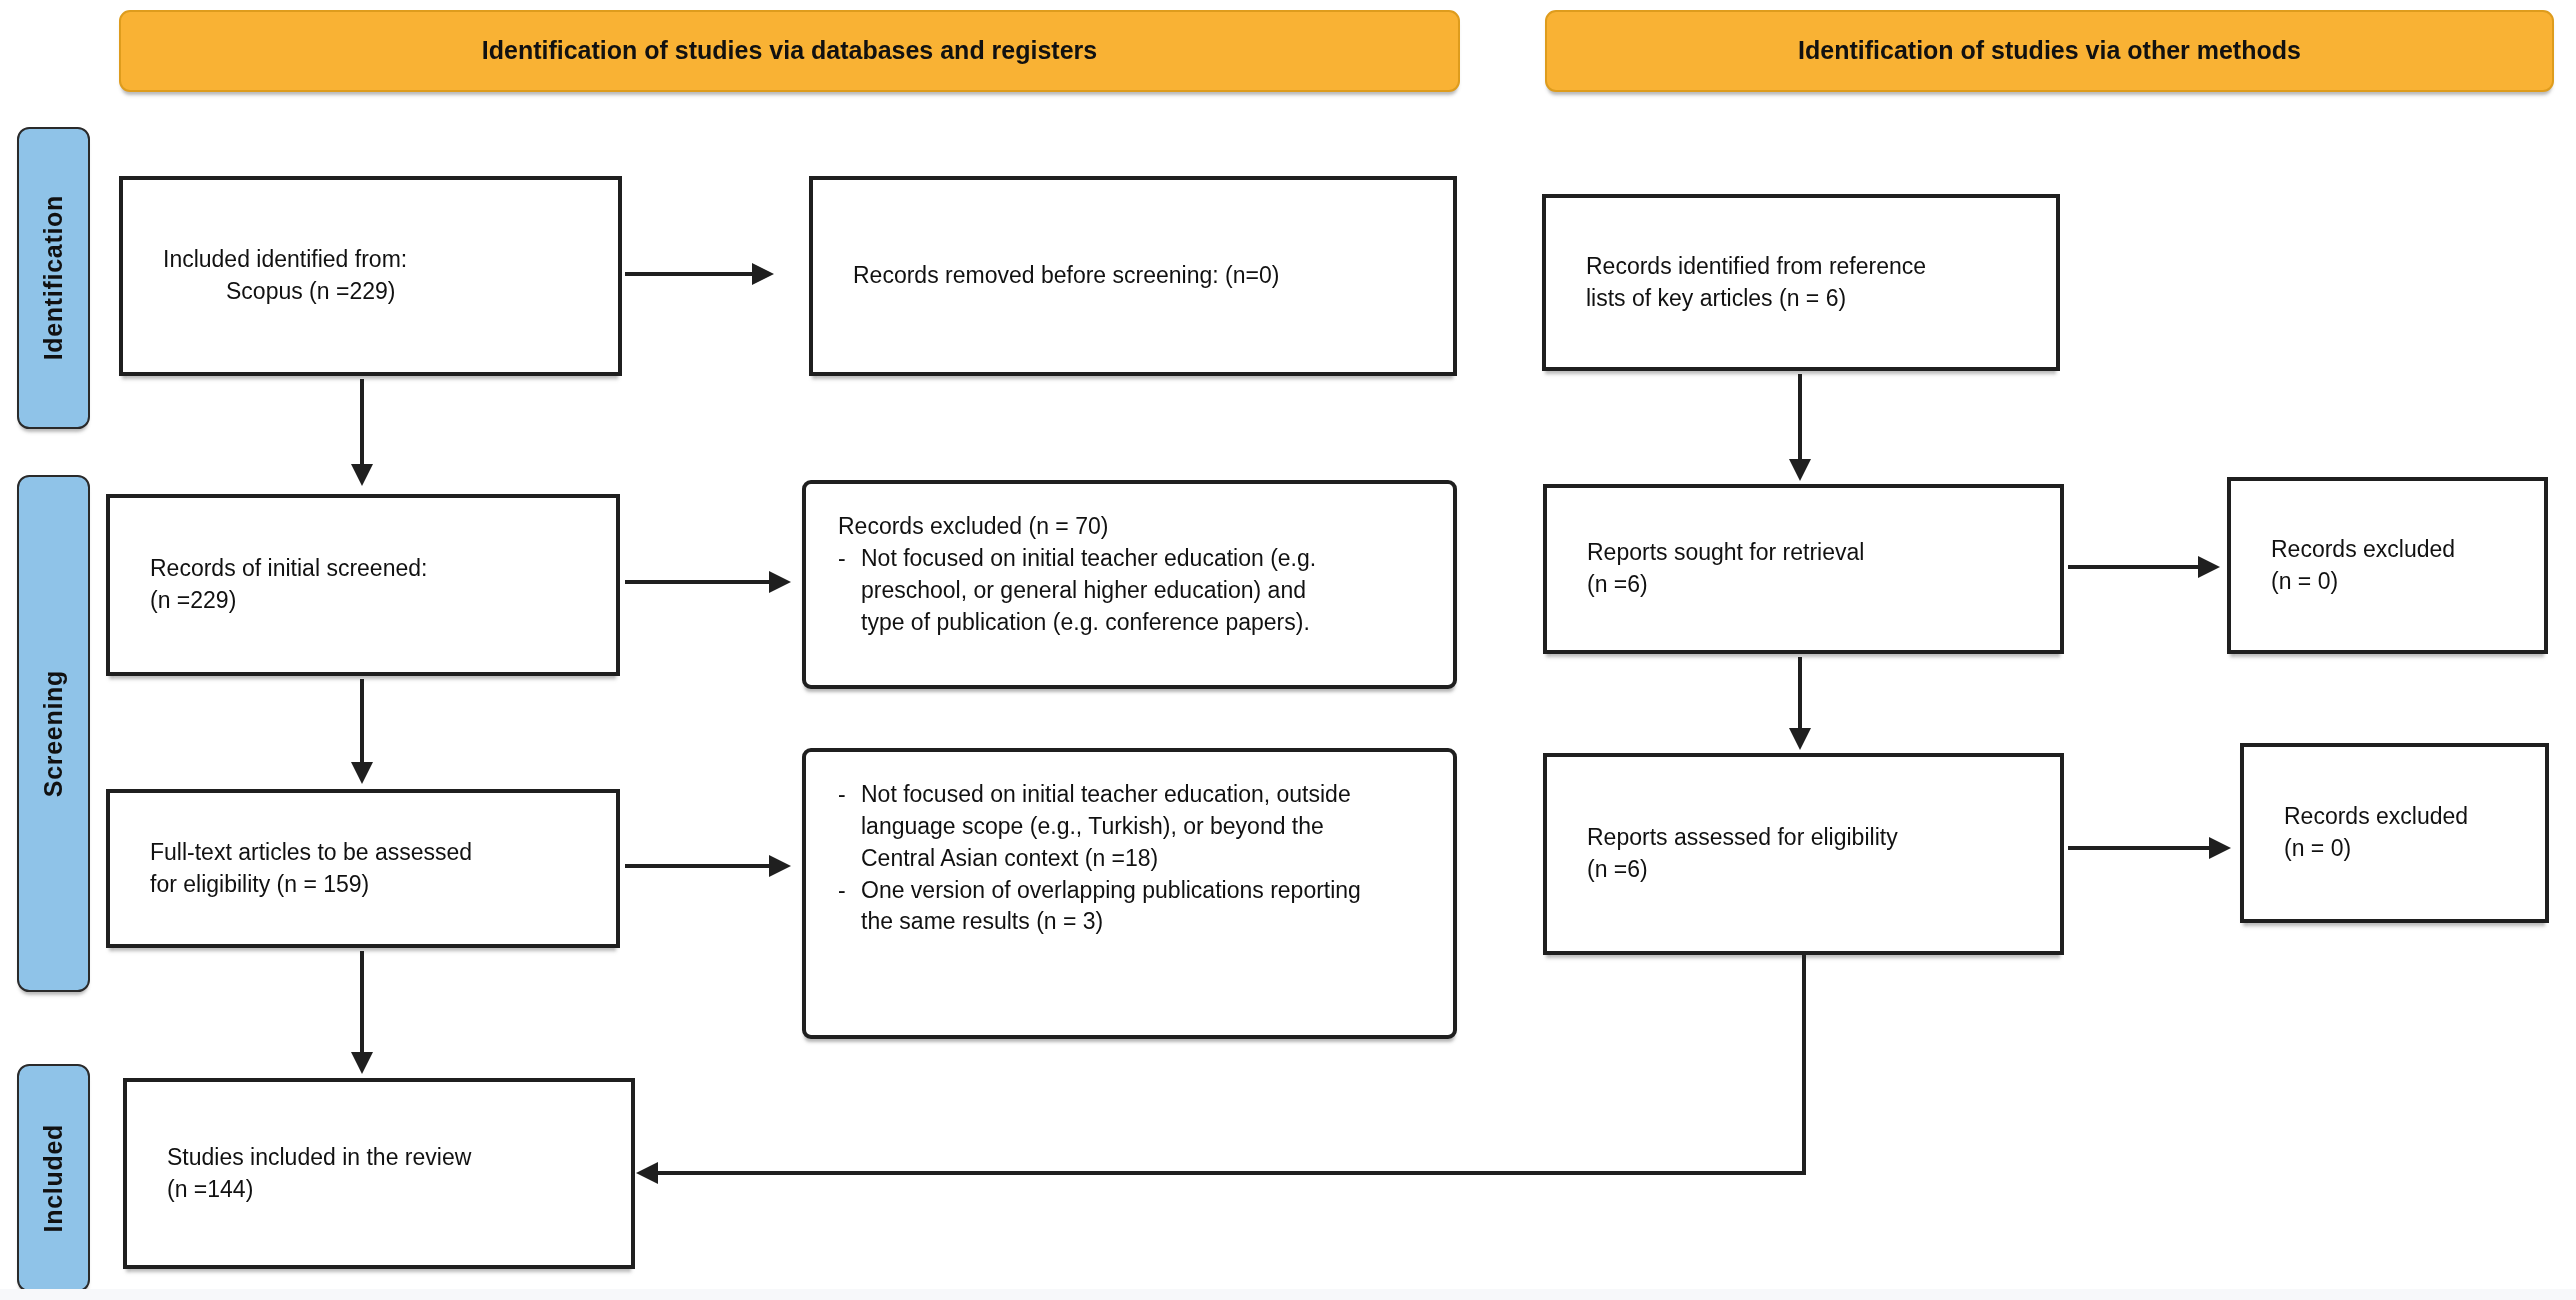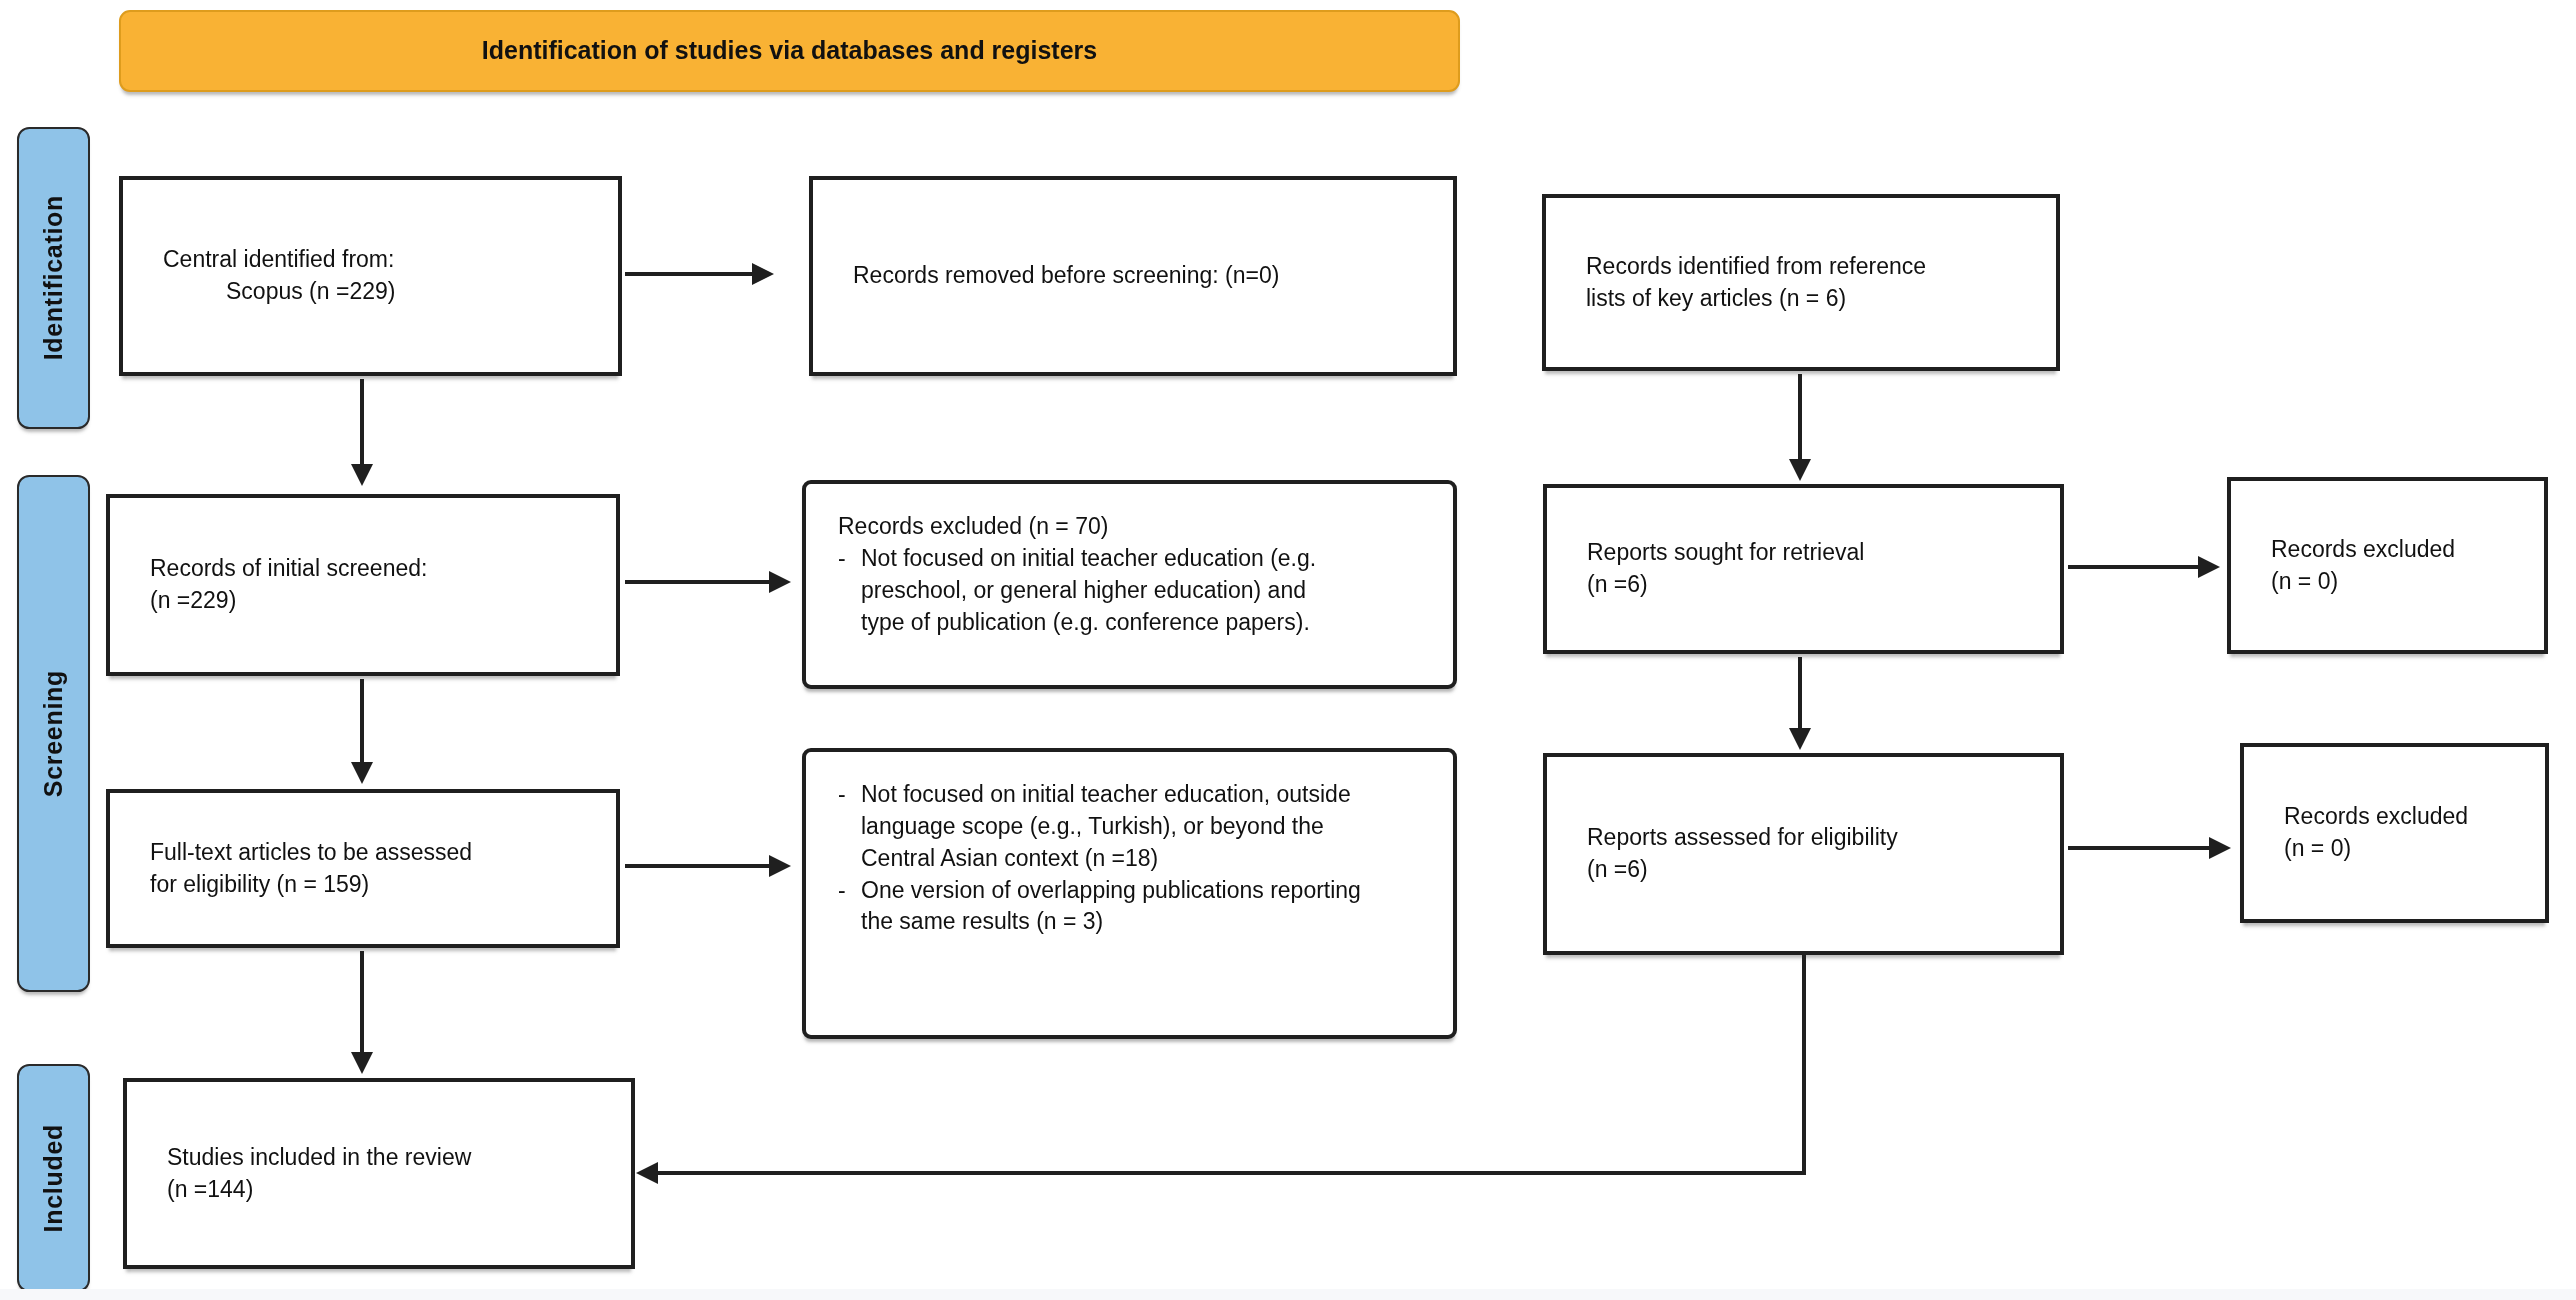--- a/index.html
+++ b/index.html
@@ -86,33 +86,36 @@
   .bottom-edge{position:absolute;left:0;top:1289px;width:2576px;height:11px;background:#f7f8fa;}
 </style>
 </head>
 <body>
 
 <div class="canvas">
 
   <div class="banner" style="left:119px;top:9.6px;width:1337px;height:78px;">
     <span>Identification of studies via databases and registers</span>
   </div>
+  <div class="banner" style="left:1545px;top:9.6px;width:1005px;height:78px;">
+    <span>Identification of studies via other methods</span>
+  </div>
 
   <div class="stage" style="left:16.5px;top:127px;width:69px;height:298px;">
     <span>Identification</span>
   </div>
   <div class="stage" style="left:16.5px;top:475px;width:69px;height:513px;">
     <span>Screening</span>
   </div>
   <div class="stage" style="left:16.5px;top:1064px;width:69px;height:224px;">
     <span>Included</span>
   </div>
 
   <div class="box pad-std" style="left:119px;top:176px;width:503px;height:200px;">
-    <div>Central identified from:</div>
+    <div>Included identified from:</div>
     <div class="indent2">Scopus (n =229)</div>
   </div>
 
   <div class="box pad-std" style="left:809px;top:176px;width:648px;height:200px;">
     <div>Records removed before screening: (n=0)</div>
   </div>
 
   <div class="box pad-std" style="left:1542px;top:194px;width:518px;height:177px;">
     <div>Records identified from reference</div>
     <div>lists of key articles (n = 6)</div>

